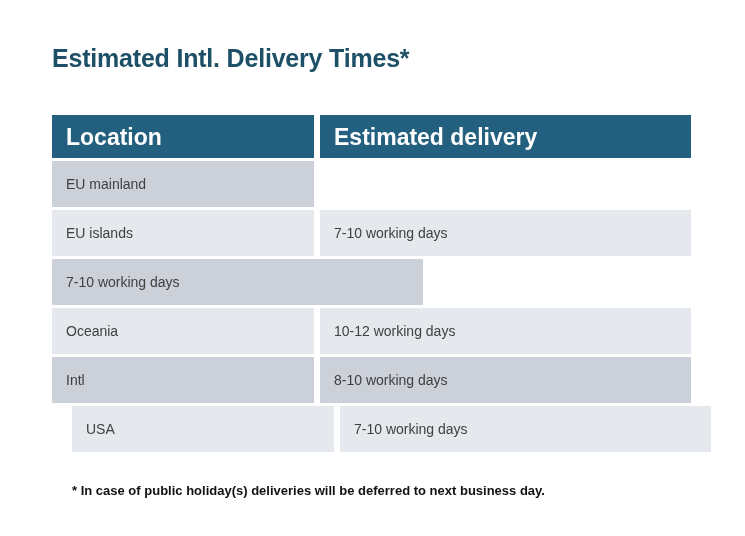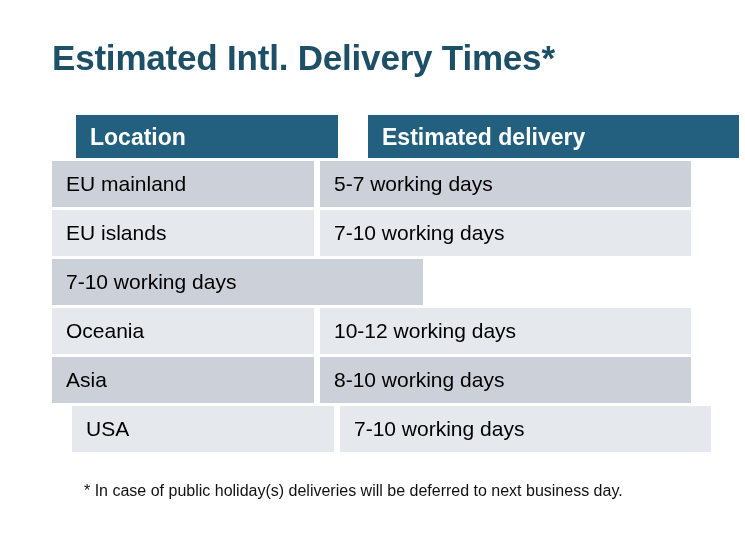--- a/index.html
+++ b/index.html
@@ -20,21 +20,21 @@
     width: 745px;
     height: 536px;
     background: #ffffff;
   }
 
   
   .page-title {
     position: absolute;
     left: 52px;
     top: 36px;
-    font-size: 35px;
+    font-size: 25px;
     line-height: 44px;
     font-weight: 700;
     letter-spacing: -0.2px;
     color: #1d5066;
     white-space: nowrap;
   }
 
   
   .delivery-table {
     position: absolute;
@@ -51,96 +51,94 @@
   }
   .table-row:last-child { margin-bottom: 0; padding-left: 20px; }
 
   .cell {
     box-sizing: border-box;
     display: flex;
     align-items: center;
     height: 43px;
     padding-left: 14px;
     padding-right: 10px;
-    font-size: 21px;
+    font-size: 14px;
     line-height: 26px;
-    color: #000000;
+    color: #404040;
     white-space: nowrap;
     overflow: hidden;
   }
 
   .col-location     { width: 262px; flex: 0 0 262px; }
   .col-delivery     { width: 371px; flex: 0 0 371px; }
 
   
   .header-row .cell {
     background: #23607f;
     color: #ffffff;
     font-weight: 700;
     font-size: 23px;
     height: 43px;
-    margin-left: 24px;
   }
 
   
   .row-dark  .cell { background: #ccd0d8; }
   .row-light .cell { background: #e5e8ec; }
 
   .body-row .cell {
     height: 46px;
     font-weight: 400;
   }
 
   
   .footnote {
     position: absolute;
-    left: 84px;
+    left: 72px;
     top: 481px;
-    font-size: 16px;
+    font-size: 13px;
     line-height: 20px;
-    font-weight: 400;
+    font-weight: 700;
     color: #111111;
     white-space: nowrap;
   }
 </style>
 </head>
 <body>
 
 <div class="page">
 
   <div class="page-title">Estimated Intl. Delivery Times*</div>
 
   <div class="delivery-table">
 
     <div class="table-row header-row">
       <div class="cell col-location">Location</div>
       <div class="cell col-delivery">Estimated delivery</div>
     </div>
 
     <div class="table-row body-row row-dark">
       <div class="cell col-location">EU mainland</div>
-      <div class="cell col-delivery">5-7 working days</div>
     </div>
 
     <div class="table-row body-row row-light">
       <div class="cell col-location">EU islands</div>
       <div class="cell col-delivery">7-10 working days</div>
     </div>
 
     <div class="table-row body-row row-dark">
       <div class="cell col-delivery">7-10 working days</div>
     </div>
 
     <div class="table-row body-row row-light">
       <div class="cell col-location">Oceania</div>
       <div class="cell col-delivery">10-12 working days</div>
     </div>
 
     <div class="table-row body-row row-dark">
-      <div class="cell col-location">Asia</div>
+      <div class="cell col-location">Intl</div>
       <div class="cell col-delivery">8-10 working days</div>
     </div>
 
     <div class="table-row body-row row-light">
       <div class="cell col-location">USA</div>
       <div class="cell col-delivery">7-10 working days</div>
     </div>
 
   </div>
 

